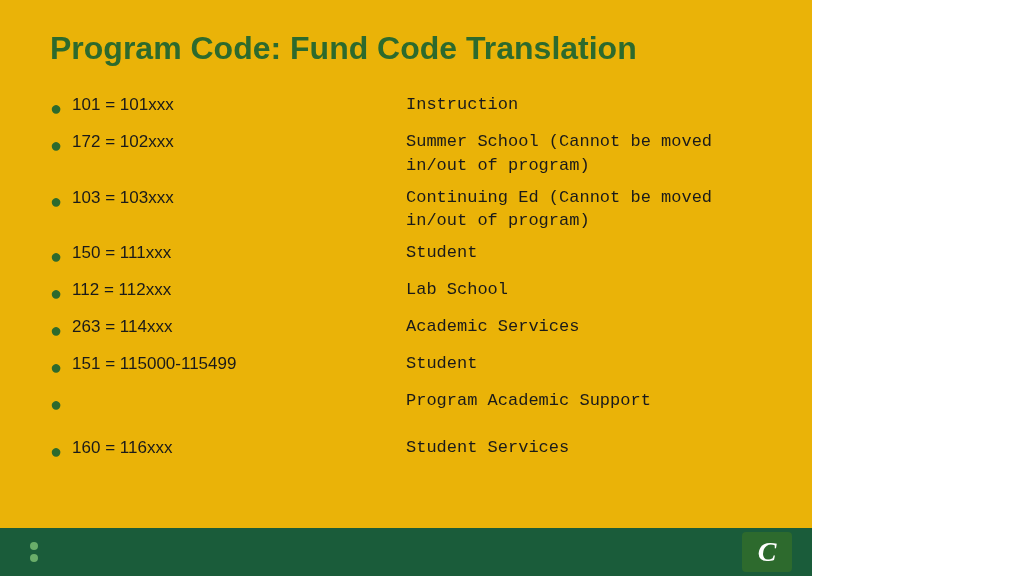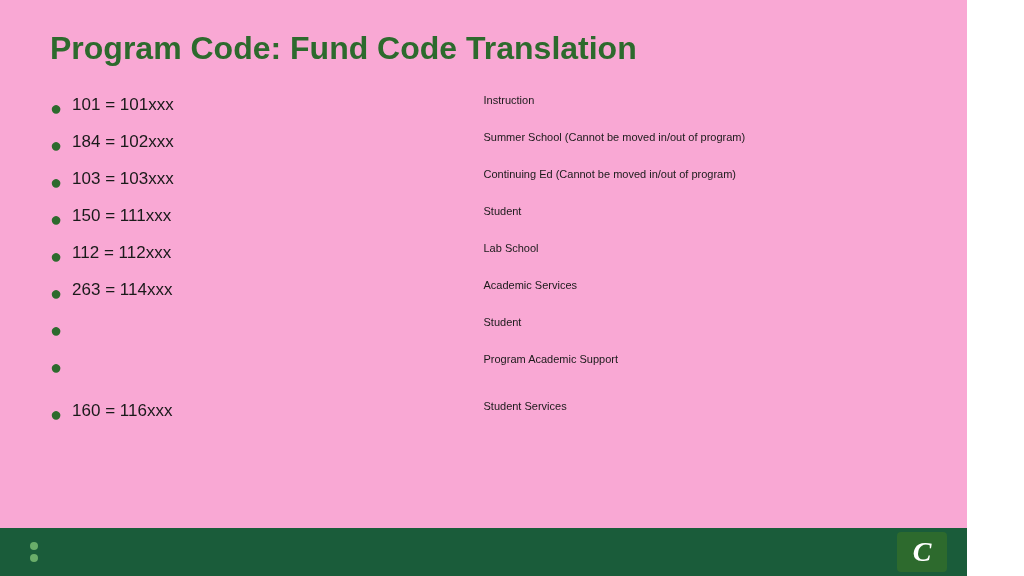--- a/index.html
+++ b/index.html
@@ -7,23 +7,23 @@
     body {
       width: 1024px;
       height: 576px;
       background: #ffffff;
       font-family: Arial, sans-serif;
       overflow: hidden;
       position: relative;
     }
 
     .slide {
-      width: 967px;
+      width: 812px;
       height: 576px;
-      background: #f9a8d4;
+      background: #eab308;
       display: flex;
       flex-direction: column;
     }
 
     .content-area {
       flex: 1;
       padding: 30px 50px 10px 50px;
     }
 
     .title {
@@ -59,22 +59,23 @@
 
     .code-text {
       color: #1a1a1a;
     }
 
     .item-description {
       display: flex;
       align-items: flex-start;
       padding: 4px 0;
       color: #1a1a1a;
-      font-size: 11px;
+      font-size: 17px;
       line-height: 1.4;
+      font-family: Liberation Mono, monospace;
     }
 
     .bottom-bar {
       background: #1a5c3a;
       height: 48px;
       display: flex;
       align-items: center;
       justify-content: space-between;
       padding: 0 20px 0 30px;
       flex-shrink: 0;
@@ -119,21 +120,21 @@
     <h1 class="title">Program Code: Fund Code Translation</h1>
 
     <div class="items-grid" id="items-grid">
     <div class="item-code">
           <span class="bullet">●</span>
           <span class="code-text">101 = 101xxx</span>
         </div>
         <div class="item-description">Instruction</div>
         <div class="item-code">
           <span class="bullet">●</span>
-          <span class="code-text">184 = 102xxx</span>
+          <span class="code-text">172 = 102xxx</span>
         </div>
         <div class="item-description">Summer School (Cannot be moved in/out of program)</div>
         <div class="item-code">
           <span class="bullet">●</span>
           <span class="code-text">103 = 103xxx</span>
         </div>
         <div class="item-description">Continuing Ed (Cannot be moved in/out of program)</div>
         <div class="item-code">
           <span class="bullet">●</span>
           <span class="code-text">150 = 111xxx</span>
@@ -144,20 +145,21 @@
           <span class="code-text">112 = 112xxx</span>
         </div>
         <div class="item-description">Lab School</div>
         <div class="item-code">
           <span class="bullet">●</span>
           <span class="code-text">263 = 114xxx</span>
         </div>
         <div class="item-description">Academic Services</div>
         <div class="item-code">
           <span class="bullet">●</span>
+          <span class="code-text">151 = 115000-115499</span>
         </div>
         <div class="item-description">Student</div>
         <div class="item-code">
           <span class="bullet">●</span>
         </div>
         <div class="item-description">Program Academic Support</div>
         <div style="grid-column: span 2; height: 10px;"></div>
         <div class="item-code">
           <span class="bullet">●</span>
           <span class="code-text">160 = 116xxx</span>

